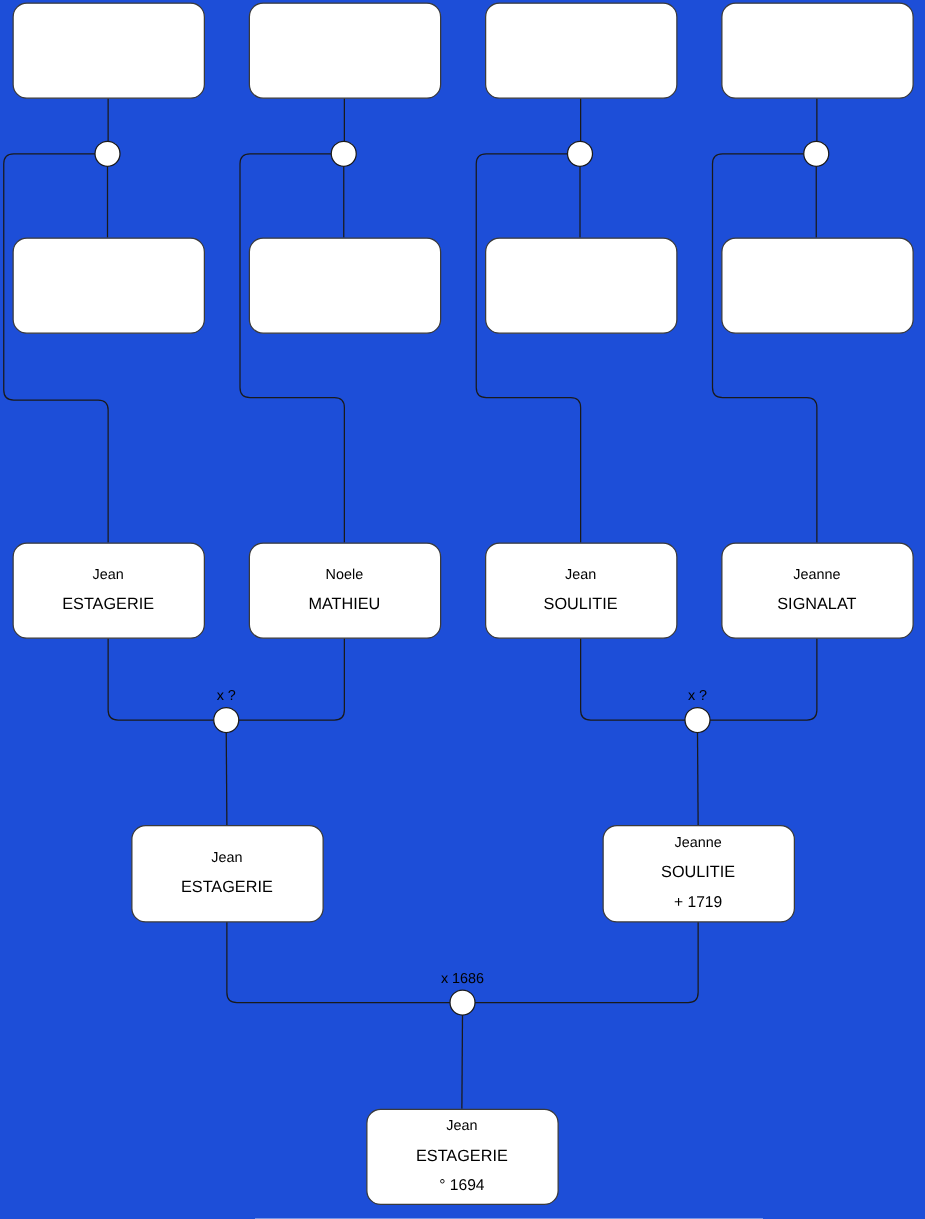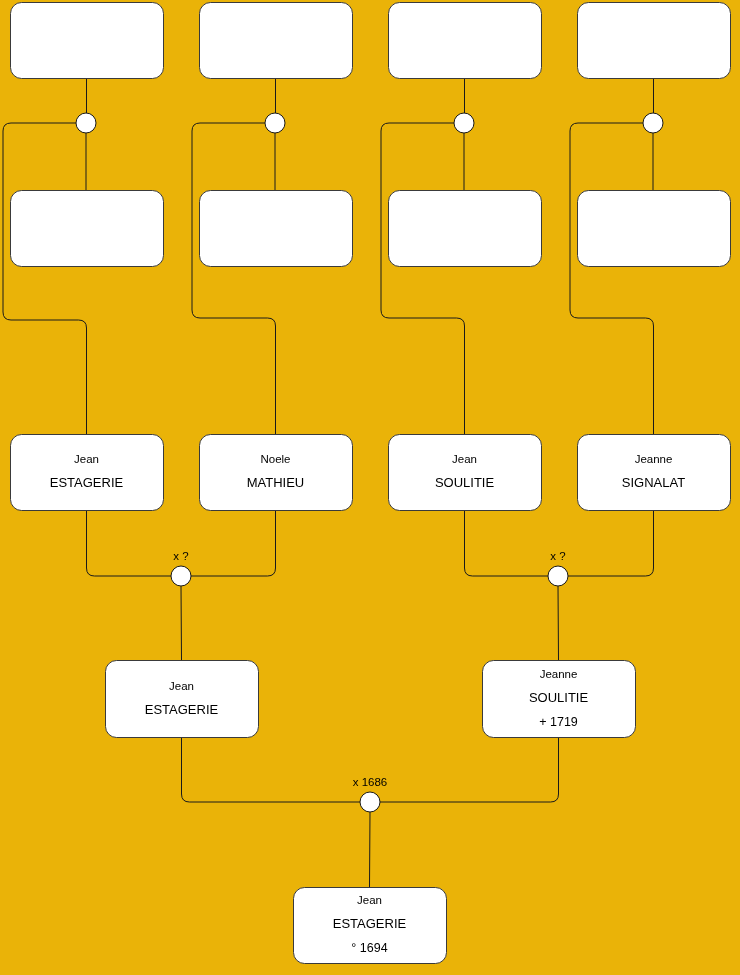--- a/index.html
+++ b/index.html
@@ -8,21 +8,21 @@
     padding: 0;
     background: #ffffff;
   }
   body {
     font-family: "Liberation Sans", sans-serif;
   }
   #chart-root {
     position: relative;
     width: 740px;
     height: 975px;
-    background: #eab308;
+    background: #1d4ed8;
     overflow: hidden;
   }
   #tree-svg {
     position: absolute;
     left: 0;
     top: 0;
     width: 740px;
     height: 975px;
     display: block;
   }

